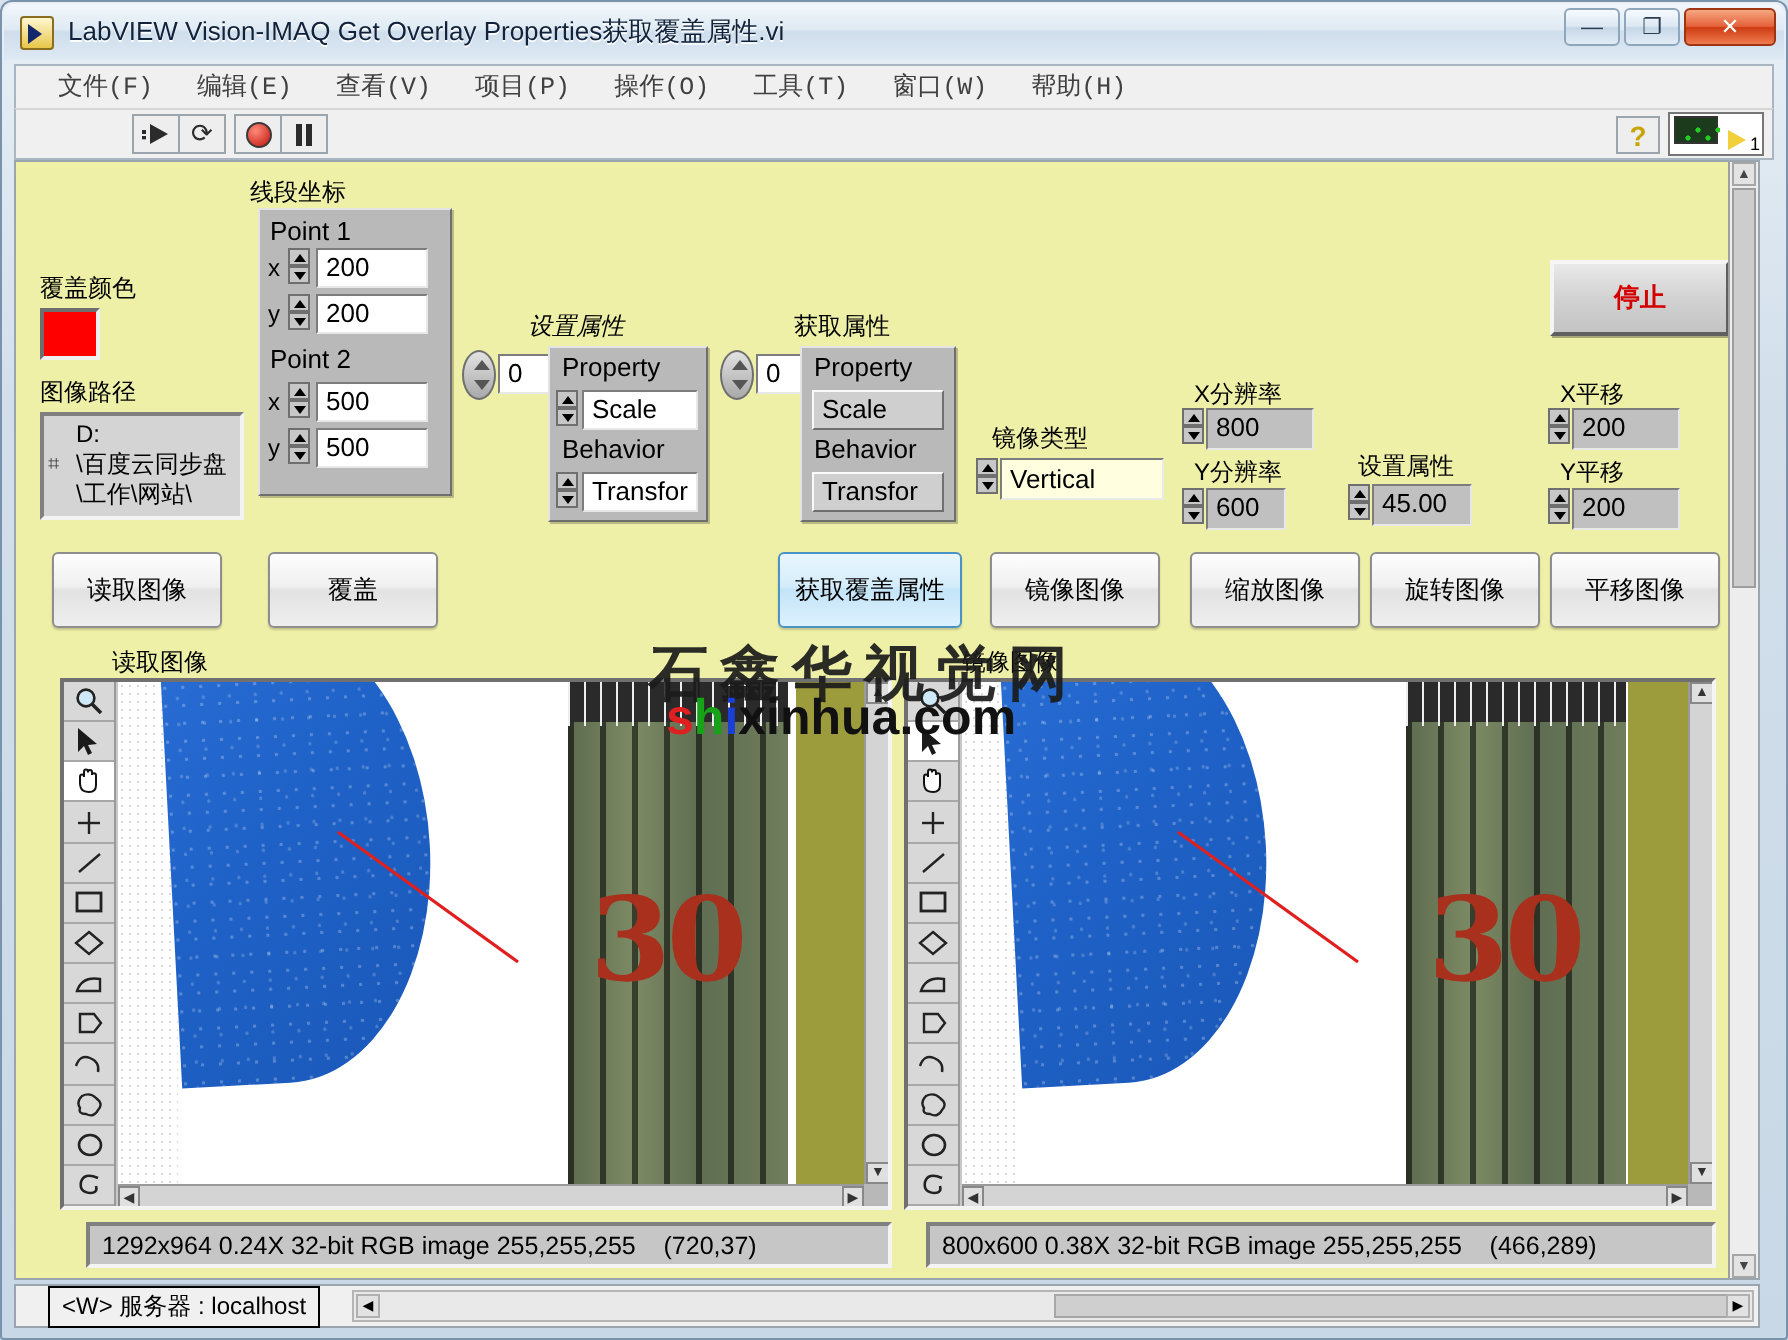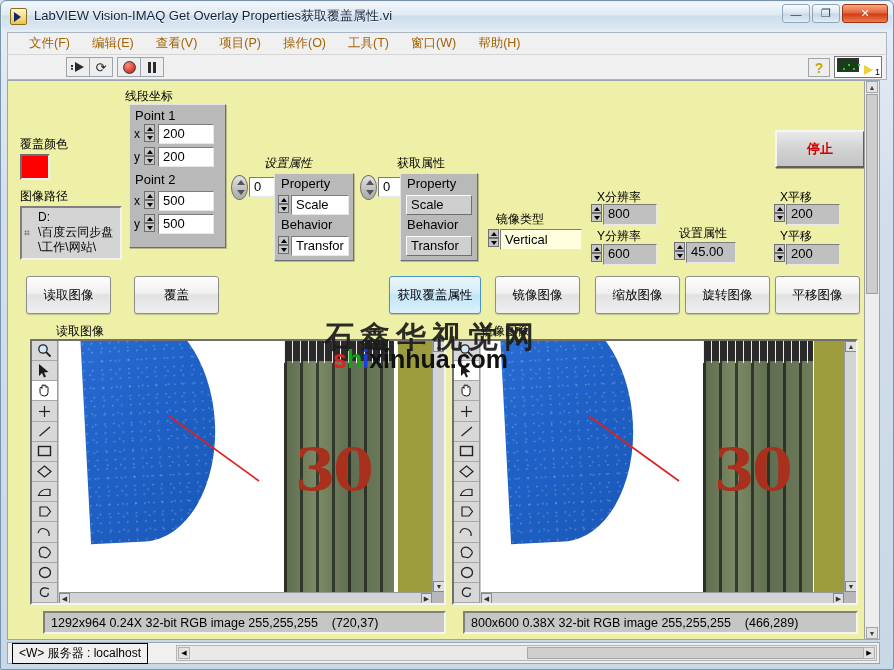--- a/index.html
+++ b/index.html
@@ -55,21 +55,21 @@
     border-color: #9d3512; color: #fff; font-weight: bold;
   }
 
   
   .menubar {
     position: absolute; left: 6px; top: 31px; right: 6px; height: 22px;
     background: #f0f0f0; border: 1px solid #a9b6c2; border-bottom: none;
     display: flex; align-items: center; padding-left: 10px;
   }
   .menu-item {
-    font-size: 12.5px; color: #a16207; padding: 2px 11px; white-space: nowrap; cursor: default;
+    font-size: 12.5px; color: #404040; padding: 2px 11px; white-space: nowrap; cursor: default; font-family: Liberation Mono, monospace;
   }
 
   
   .toolbar {
     position: absolute; left: 6px; top: 53px; right: 6px; height: 26px;
     background: #f0f0f0; border: 1px solid #a9b6c2; border-top: 1px solid #d6d6d6;
     display: flex; align-items: center;
   }
   .tb-group { display: flex; margin-left: 58px; }
   .tb-btn {
@@ -234,21 +234,21 @@
     border: 2px solid; border-color: #808080 #f4f4f4 #f4f4f4 #808080;
     font-size: 12.5px; color: #000; padding: 3px 6px; white-space: pre;
   }
 
   
   .botbar {
     position: absolute; left: 6px; top: 641px; width: 873px; height: 22px;
     background: #f0f0f0; border: 1px solid #9aa5ae; display: flex; align-items: center;
   }
   .srv {
-    border: 1px solid #000; background: #f0f0f0; font-size: 12px; padding: 1px 6px; margin-left: 4px;
+    border: 1px solid #000; background: #f0f0f0; font-size: 12px; padding: 1px 6px; margin-left: 16px;
   }
   .bot-scroll {
     position: absolute; left: 168px; right: 2px; top: 2px; bottom: 2px;
     background: #e9e9e9; border: 1px solid #b5b5b5;
   }
   .bot-thumb { position: absolute; left: 50%; right: 12px; top: 1px; bottom: 1px; background: #cfcfcf; border: 1px solid #a7a7a7; }
   .bot-arrow-l { position:absolute; left:1px; top:1px; bottom:1px; width:12px; background:#e2e2e2; border:1px solid #b0b0b0; display:flex;align-items:center;justify-content:center;font-size:7px;}
   .bot-arrow-r { position:absolute; right:1px; top:1px; bottom:1px; width:12px; background:#e2e2e2; border:1px solid #b0b0b0; display:flex;align-items:center;justify-content:center;font-size:7px;}
 
   
@@ -414,21 +414,21 @@
           <i class="up"></i>
           <i class="dn"></i>
         </div>
       <div class="numbox grey" style="left:595px; top:123px; width:54px; height:21px;">800</div>
 
       <div class="lbl" style="left:589px; top:147px;">Y分辨率</div>
       <div class="spin" style="left:583px; top:163px;">
           <i class="up"></i>
           <i class="dn"></i>
         </div>
-      <div class="numbox grey" style="left:595px; top:163px; width:54px; height:21px;">600</div>
+      <div class="numbox grey" style="left:595px; top:163px; width:40px; height:21px;">600</div>
 
       <div class="lbl" style="left:671px; top:144px;">设置属性</div>
       <div class="spin" style="left:666px; top:161px;">
           <i class="up"></i>
           <i class="dn"></i>
         </div>
       <div class="numbox grey" style="left:678px; top:161px; width:50px; height:21px;">45.00</div>
 
       <div class="lbl" style="left:772px; top:108px;">X平移</div>
       <div class="spin" style="left:766px; top:123px;">

